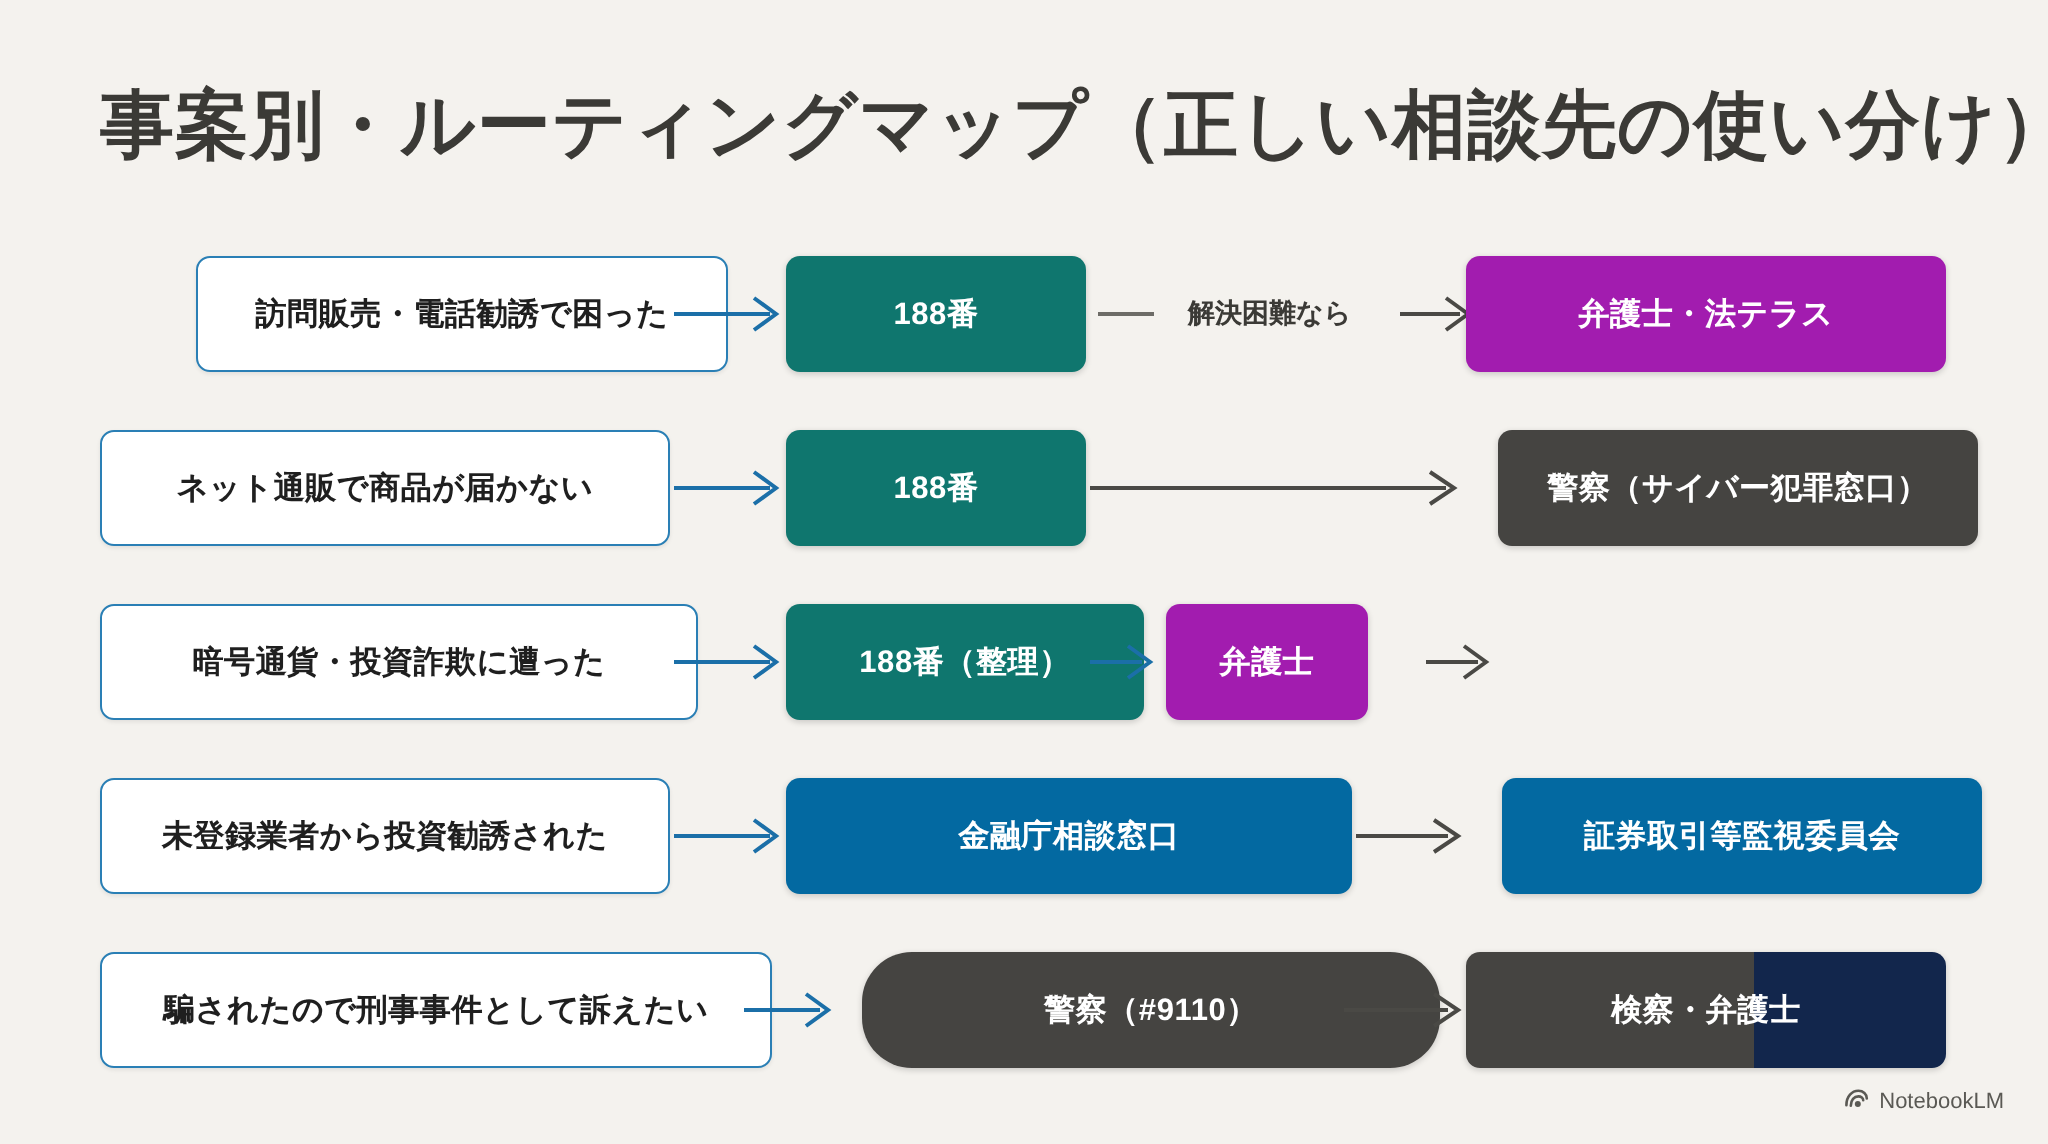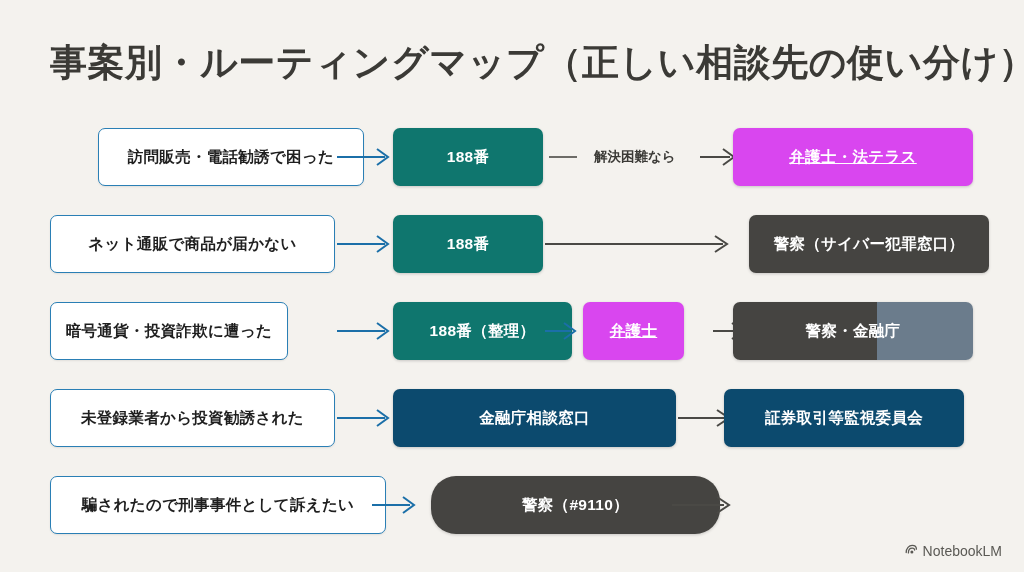--- a/index.html
+++ b/index.html
@@ -71,35 +71,34 @@
     box-shadow: 0 1px 2px rgba(0,0,0,0.08);
   }
   
   .node.blue {
     background: #0f766e;
     color: #ffffff;
     box-shadow: 0 1px 3px rgba(0,0,0,0.18);
   }
   
   .node.navy {
-    background: #d946ef;
-    color: #ffffff;
-    box-shadow: 0 1px 3px rgba(0,0,0,0.18);
-    text-decoration: underline;
+    background: #a21caf;
+    color: #ffffff;
+    box-shadow: 0 1px 3px rgba(0,0,0,0.18);
   }
   
   .node.dark {
     background: #454441;
     color: #ffffff;
     box-shadow: 0 1px 3px rgba(0,0,0,0.18);
     margin-left: 16px;
   }
   
   .node.slate {
-    background: #0c4a6e;
+    background: #0369a1;
     color: #ffffff;
     box-shadow: 0 1px 3px rgba(0,0,0,0.18);
   }
   
   .node.split-dark-slate {
     background: linear-gradient(to right, #454441 0%, #454441 60%, #6b7c8c 60%, #6b7c8c 100%);
     color: #ffffff;
     box-shadow: 0 1px 3px rgba(0,0,0,0.18);
   }
   
@@ -132,21 +131,21 @@
   }
 
   
   .brand {
     position: absolute;
     right: 22px;
     bottom: 13px;
     display: flex;
     align-items: center;
     gap: 5px;
-    font-size: 14px;
+    font-size: 11px;
     color: #5a5954;
     font-weight: normal;
     margin-top: 24px;
   }
   .brand-mark { display: block; }
 </style>
 </head>
 <body>
 
 <div class="title">事案別・ルーティングマップ（正しい相談先の使い分け）</div>
@@ -199,21 +198,21 @@
       <svg width="190" height="58" viewBox="0 0 190 58">
         <path d="M0 29 H178" stroke="#4a4945" stroke-width="2" fill="none"></path>
         <path d="M170 21 L182 29 L170 37" stroke="#4a4945" stroke-width="2" fill="none"></path>
       </svg>
     </div>
 
     <div class="node dark" style="left:733px; width:240px;">警察（サイバー犯罪窓口）</div>
   </div>
 
   <div class="row row-3">
-    <div class="node src" style="left:50px; width:238px;font-family:Liberation Serif, serif;">暗号通貨・投資詐欺に遭った</div>
+    <div class="node src" style="left:50px; width:299px;font-family:Liberation Serif, serif;">暗号通貨・投資詐欺に遭った</div>
 
     <div class="arrow" style="left:337px; width:58px;">
       <svg width="58" height="58" viewBox="0 0 58 58">
         <path d="M0 29 H48" stroke="#1b6fa8" stroke-width="2" fill="none"></path>
         <path d="M40 21 L51 29 L40 37" stroke="#1b6fa8" stroke-width="2" fill="none"></path>
       </svg>
     </div>
 
     <div class="node blue" style="left:393px; width:179px;">188番（整理）</div>
 
@@ -226,21 +225,20 @@
 
     <div class="node navy" style="left:583px; width:101px;">弁護士</div>
 
     <div class="arrow" style="left:713px; width:36px;">
       <svg width="36" height="58" viewBox="0 0 36 58">
         <path d="M0 29 H26" stroke="#4a4945" stroke-width="2" fill="none"></path>
         <path d="M19 21 L30 29 L19 37" stroke="#4a4945" stroke-width="2" fill="none"></path>
       </svg>
     </div>
 
-    <div class="node split-dark-slate" style="left:733px; width:240px;">警察・金融庁</div>
   </div>
 
   <div class="row row-4">
     <div class="node src" style="left:50px; width:285px;">未登録業者から投資勧誘された</div>
 
     <div class="arrow" style="left:337px; width:58px;">
       <svg width="58" height="58" viewBox="0 0 58 58">
         <path d="M0 29 H48" stroke="#1b6fa8" stroke-width="2" fill="none"></path>
         <path d="M40 21 L51 29 L40 37" stroke="#1b6fa8" stroke-width="2" fill="none"></path>
       </svg>
@@ -248,21 +246,21 @@
 
     <div class="node slate" style="left:393px; width:283px;">金融庁相談窓口</div>
 
     <div class="arrow" style="left:678px; width:60px;">
       <svg width="60" height="58" viewBox="0 0 60 58">
         <path d="M0 29 H46" stroke="#4a4945" stroke-width="2" fill="none"></path>
         <path d="M39 21 L51 29 L39 37" stroke="#4a4945" stroke-width="2" fill="none"></path>
       </svg>
     </div>
 
-    <div class="node slate" style="left:724px; width:240px;">証券取引等監視委員会</div>
+    <div class="node slate" style="left:751px; width:240px;">証券取引等監視委員会</div>
   </div>
 
   <div class="row row-5">
     <div class="node src" style="left:50px; width:336px;">騙されたので刑事事件として訴えたい</div>
 
     <div class="arrow" style="left:372px; width:50px;">
       <svg width="50" height="58" viewBox="0 0 50 58">
         <path d="M0 29 H38" stroke="#1b6fa8" stroke-width="2" fill="none"></path>
         <path d="M31 21 L42 29 L31 37" stroke="#1b6fa8" stroke-width="2" fill="none"></path>
       </svg>
@@ -270,20 +268,21 @@
 
     <div class="node dark" style="left:415px; width:289px;border-radius:25px;">警察（#9110）</div>
 
     <div class="arrow" style="left:672px; width:66px;">
       <svg width="66" height="58" viewBox="0 0 66 58">
         <path d="M0 29 H52" stroke="#4a4945" stroke-width="2" fill="none"></path>
         <path d="M45 21 L57 29 L45 37" stroke="#4a4945" stroke-width="2" fill="none"></path>
       </svg>
     </div>
 
+    <div class="node split-dark-navy" style="left:733px; width:240px;">検察・弁護士</div>
   </div>
 
 </div>
 
 <div class="brand">
   <span class="brand-mark">
     <svg width="13" height="13" viewBox="0 0 13 13">
       <path d="M1.2 9.6 C1.2 5.2 4.0 2.4 7.2 2.4 C9.6 2.4 11.4 4.0 11.4 6.2" stroke="#5a5954" stroke-width="1.3" fill="none" stroke-linecap="round"></path>
       <path d="M3.4 9.9 C3.4 7.0 5.1 5.2 7.2 5.2 C8.6 5.2 9.6 6.0 9.6 7.1" stroke="#5a5954" stroke-width="1.3" fill="none" stroke-linecap="round"></path>
       <circle cx="6.9" cy="9.0" r="1.5" fill="#5a5954"></circle>

